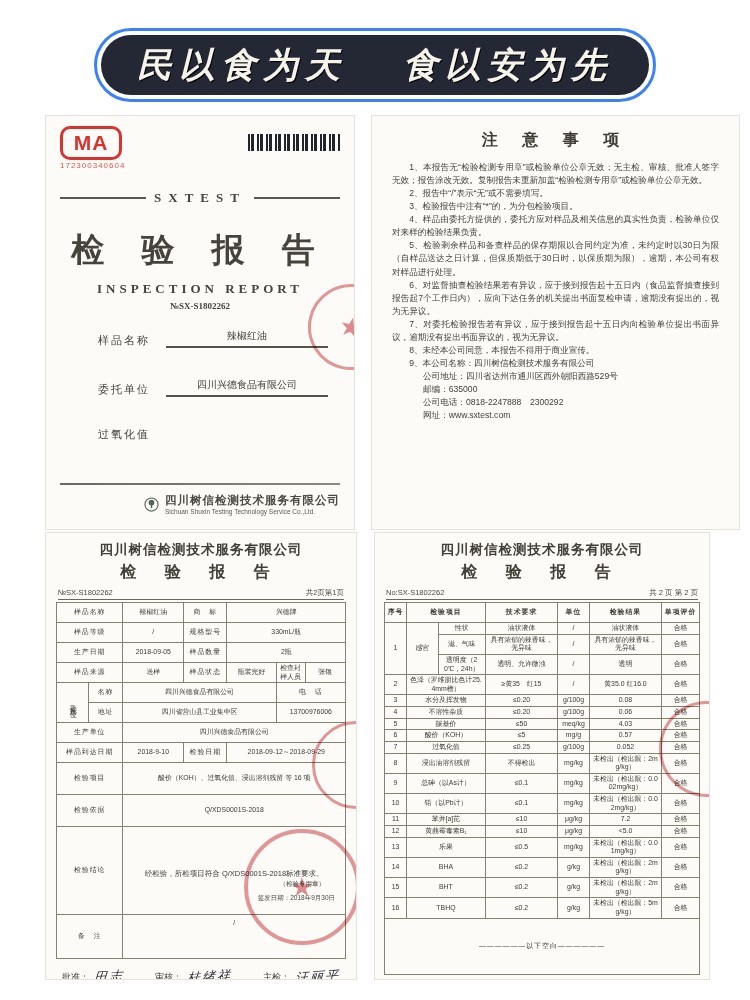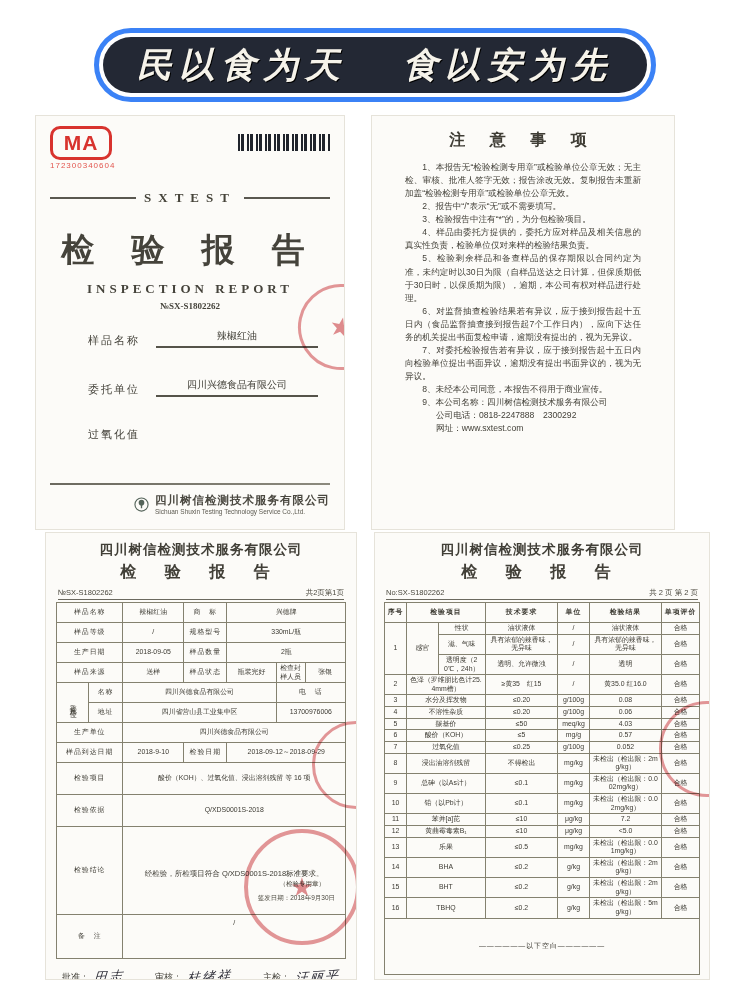--- a/index.html
+++ b/index.html
@@ -1,31 +1,31 @@
 <!DOCTYPE html>
 <html><head>
 <meta charset="utf-8">
 <style>
   * { margin:0; padding:0; box-sizing:border-box; }
   html,body { width:750px; height:1000px; background:#ffffff; font-family:"Liberation Sans", sans-serif; }
   .page { position:relative; width:750px; height:1000px; background:#ffffff; overflow:hidden; }
 
   
   .banner { position:absolute; left:94px; top:28px; width:562px; height:74px;
-            border:5px solid #3b82f6; border-radius:40px; background:#ffffff; padding:4px; z-index:5; }
+            border:3px solid #3b82f6; border-radius:40px; background:#ffffff; padding:4px; z-index:5; }
   .banner-inner { width:100%; height:100%; background:#232834; border-radius:33px;
                   display:flex; align-items:center; justify-content:center; gap:56px; }
   .banner-inner span { color:#f6f3ea; font-size:35px; font-weight:bold; letter-spacing:7px;
                        font-style:italic; text-shadow:1px 1px 0 #000; }
 
   
   .doc { position:absolute; background:#fcfbf8; border:1px solid #e6e3da; overflow:hidden; color:#3d3b35; }
 
   
-  .doc1 { left:35px; top:115px; width:310px; height:415px; padding:10px 14px; }
+  .doc1 { left:45px; top:115px; width:310px; height:415px; padding:10px 14px; }
   .doc1-top { display:flex; justify-content:space-between; align-items:flex-start; height:52px; }
   .cma-box { width:62px; height:34px; border:3px solid #d8332e; border-radius:10px;
              display:flex; align-items:center; justify-content:center;
              color:#d8332e; font-size:21px; font-weight:bold; letter-spacing:1px; }
   .cma-num { color:#e2554e; font-size:8px; letter-spacing:1px; margin-top:1px; text-align:left; }
   .barcode { width:92px; height:17px; margin-top:8px;
              background:repeating-linear-gradient(90deg,#20242c 0 2px,#fcfbf8 2px 3px,#20242c 3px 6px,#fcfbf8 6px 9px); }
   .sxline { display:flex; align-items:center; gap:8px; margin-top:12px;text-align:right; }
   .sxline .hr { flex:1; height:2px; background:#5a5850; }
   .sxline .sx { font-size:13px; font-weight:bold; letter-spacing:7px; color:#454339; font-family:"Liberation Serif", serif; }
@@ -45,21 +45,21 @@
   
   .stamp { position:absolute; border:3px solid rgba(201,48,54,.5); border-radius:50%;
            mix-blend-mode:multiply; display:flex; align-items:center; justify-content:center; z-index:6; }
   .stamp .star { color:rgba(201,48,54,.55); font-size:26px; }
   .stamp1 { width:86px; height:86px; right:-40px; top:168px; transform:rotate(12deg); }
   .stamp3a { width:88px; height:88px; right:-44px; top:188px; }
   .stamp3b { width:116px; height:116px; left:198px; top:296px; border-width:4px; }
   .stamp4 { width:96px; height:96px; right:-46px; top:168px; }
 
   
-  .doc2 { left:371px; top:115px; width:304px; height:415px; padding:14px 33px; }
+  .doc2 { left:371px; top:115px; width:369px; height:415px; padding:14px 20px; }
   .notice-title { text-align:center; font-size:16px; font-weight:bold; letter-spacing:10px; color:#3f3d35; margin-bottom:10px; }
   .notice-p { font-size:8.6px; line-height:1.52; text-indent:2em; color:#44423a; text-align:justify; }
   .notice-p.sub { text-indent:3.6em; }
 
   
   .rep-co { text-align:center; font-size:13.5px; font-weight:bold; letter-spacing:1px; color:#413f37; }
   .rep-ti { text-align:center; font-size:16px; font-weight:bold; letter-spacing:12px; color:#413f37; margin-top:3px; }
   .rep-meta { display:flex; justify-content:space-between; font-size:7.5px; color:#4a483e; margin:5px 2px 2px 2px; border-bottom:1px solid #6b695f; padding-bottom:1px; }
 
   table.grid { width:100%; border-collapse:collapse; table-layout:fixed; }
@@ -155,20 +155,22 @@
     <div>
         <p class="notice-p">1、本报告无“检验检测专用章”或检验单位公章无效；无主检、审核、批准人签字无效；报告涂改无效。复制报告未重新加盖“检验检测专用章”或检验单位公章无效。</p>
         <p class="notice-p">2、报告中“/”表示“无”或不需要填写。</p>
         <p class="notice-p">3、检验报告中注有“*”的，为分包检验项目。</p>
         <p class="notice-p">4、样品由委托方提供的，委托方应对样品及相关信息的真实性负责，检验单位仅对来样的检验结果负责。</p>
         <p class="notice-p">5、检验剩余样品和备查样品的保存期限以合同约定为准，未约定时以30日为限（自样品送达之日计算，但保质期低于30日时，以保质期为限），逾期，本公司有权对样品进行处理。</p>
         <p class="notice-p">6、对监督抽查检验结果若有异议，应于接到报告起十五日内（食品监督抽查接到报告起7个工作日内），应向下达任务的机关提出书面复检申请，逾期没有提出的，视为无异议。</p>
         <p class="notice-p">7、对委托检验报告若有异议，应于接到报告起十五日内向检验单位提出书面异议，逾期没有提出书面异议的，视为无异议。</p>
         <p class="notice-p">8、未经本公司同意，本报告不得用于商业宣传。</p>
         <p class="notice-p">9、本公司名称：四川树信检测技术服务有限公司</p>
+        <p class="notice-p sub">公司地址：四川省达州市通川区西外朝阳西路529号</p>
+        <p class="notice-p sub">邮编：635000</p>
         <p class="notice-p sub">公司电话：0818-2247888　2300292</p>
         <p class="notice-p sub">网址：www.sxtest.com</p>
       </div>
   </div>
 
   <div class="doc doc3">
     <div class="rep-co">四川树信检测技术服务有限公司</div>
     <div class="rep-ti">检 验 报 告</div>
     <div class="rep-meta">
       <span>№SX-S1802262</span>

